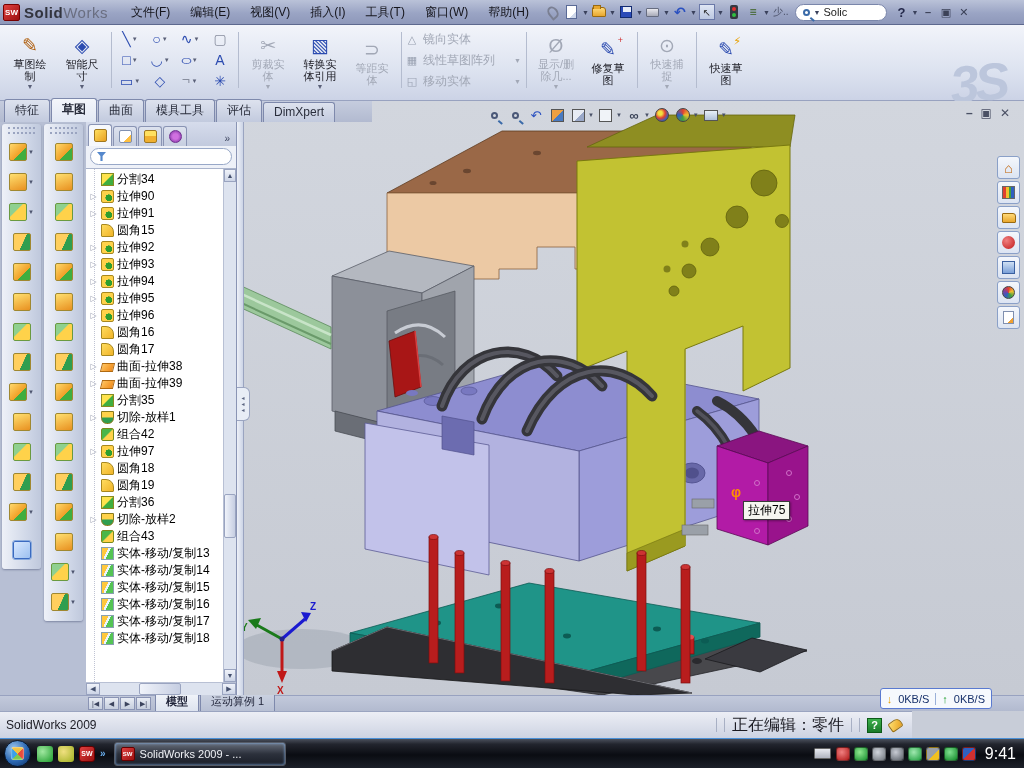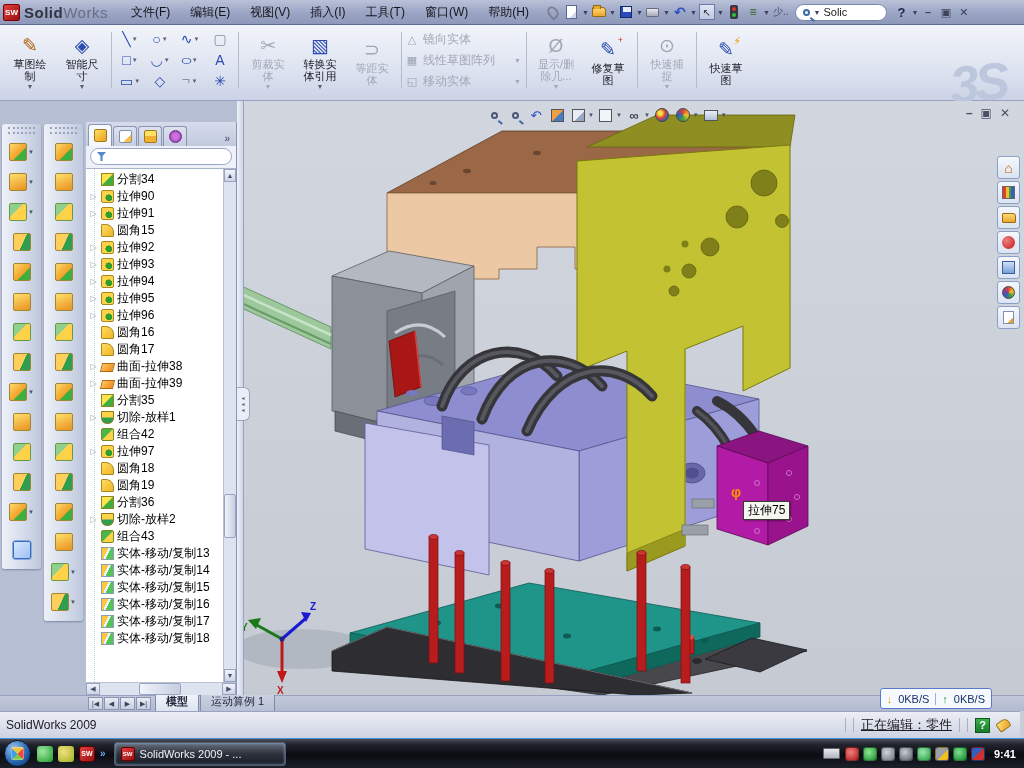--- a/index.html
+++ b/index.html
@@ -175,27 +175,27 @@
     background:linear-gradient(180deg,#ccd3e2,#b8c0d4); margin-right:1px; border-radius:2px 2px 0 0; }
   .dtab.active { background:linear-gradient(180deg,#f2f5fa,#dde3ef); font-weight:bold; }
 
   
   .netwidget { position:absolute; right:32px; top:688px; height:21px; display:flex; align-items:center; background:#f6f9fd;
     border:1px solid #5a7ad0; border-radius:3px; padding:0 6px; gap:6px; font-size:11px; color:#16306a; z-index:20; }
   .nw-down { color:#e8a000; font-weight:bold; } .nw-up { color:#22a030; font-weight:bold; }
   .nw-sep { width:1px; height:12px; background:#9ab0d8; }
 
   
-  .statusbar { position:absolute; left:0; top:711px; width:1020px; height:27px;
+  .statusbar { position:absolute; left:0; top:711px; width:912px; height:27px;
     background:linear-gradient(180deg,#eceef5 0%,#cdd3e2 100%); border-top:1px solid #9aa4c0;
     display:flex; align-items:center; padding:0 6px; color:#1a1a22; }
   .sb-left { font-size:12px; }
   .sb-right { margin-left:auto; display:flex; align-items:center; gap:7px; }
   .sb-sep { width:1px; height:14px; background:#a8b0c4; }
-  .sb-edit { font-size:13px;text-decoration:underline; }
+  .sb-edit { font-size:16px; }
   .sb-help { width:15px; height:15px; background:linear-gradient(180deg,#3cb04c,#1a7a2a); color:#fff; font-size:11px; font-weight:bold;
     display:flex; align-items:center; justify-content:center; border:1px solid #0c5a18; }
   .sb-tag { width:13px; height:10px; background:linear-gradient(135deg,#ffe070,#e8a020); border:1px solid #9a7010;
     border-radius:2px 5px 2px 2px; transform:rotate(-35deg); margin-right:4px; }
 
   
   .taskbar { position:absolute; left:0; top:738px; width:1024px; height:30px;
     background:linear-gradient(180deg,#4a505c 0%,#22252e 18%,#0a0c12 55%,#1c2029 100%);
     border-top:1px solid #4a90d8; display:flex; align-items:center; }
   .orb { width:27px; height:27px; border-radius:50%; margin:0 6px 0 4px; position:relative;
@@ -211,21 +211,21 @@
   .taskbtn.active { background:linear-gradient(180deg,#6a7végé);
     background:linear-gradient(180deg,#686f7c,#2c313c 50%,#1a1e28); box-shadow:0 0 3px #88b8f0 inset; }
   .taskbtn.idle { background:linear-gradient(180deg,#464c58,#20242e 50%,#12151c); }
   .tb-ico { width:14px; height:14px; border-radius:2px; flex:0 0 auto; display:flex; align-items:center; justify-content:center;
     font-size:6px; color:#fff; font-weight:bold; }
   .tb-sw { background:linear-gradient(135deg,#e04040,#9c1010); border:1px solid #600; }
   .tb-paint { background:linear-gradient(135deg,#c8ccd4 45%,#b04030 46%); border:1px solid #555; }
   .tray { margin-left:auto; display:flex; align-items:center; gap:5px; padding-right:8px; }
   .kbd { width:17px; height:11px; background:linear-gradient(180deg,#e8eaf0,#b0b4c0); border:1px solid #666; border-radius:1px; }
   .trayico { width:14px; height:14px; border-radius:3px; border:1px solid rgba(0,0,0,.4); }
-  .clock { color:#fff; font-size:11px; margin-left:4px;font-weight:bold; }
+  .clock { color:#fff; font-size:16px; margin-left:4px; }
 </style>
 </head>
 <body>
 
 <div class="app">
 
   <div class="titlebar">
     <span class="swcube">SW</span>
     <span class="logotxt"><b>Solid</b><span>Works</span></span>
     <div class="menus" id="menubar">
@@ -624,20 +624,28 @@
           </span>
           <span class="tp">
             <span class="tp7g"></span>
           </span>
         </div>
       <div class="flyout"></div>
       <div class="flyhandle">◂<br>◂<br>◂</div>
       <div class="tooltip">拉伸75</div>
     </div>
 
+    <div class="tabrow" id="tabrow">
+        <span class="cmtab">特征</span>
+        <span class="cmtab active">草图</span>
+        <span class="cmtab">曲面</span>
+        <span class="cmtab">模具工具</span>
+        <span class="cmtab">评估</span>
+        <span class="cmtab">DimXpert</span>
+      </div>
 
     <div class="leftbars">
       <div class="strip sA" id="stripA">
           <div class="grip"></div>
           <span class="lcell">
             <i class="lg"></i>
             <span class="ldd">▼</span>
           </span>
           <span class="lcell">
             <i class="lg"></i>

